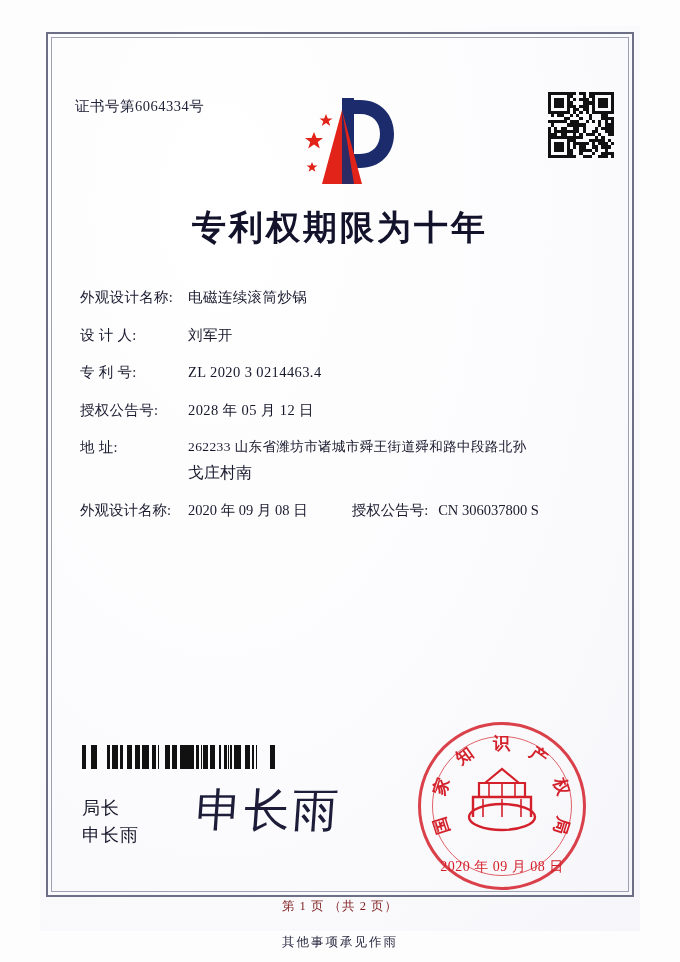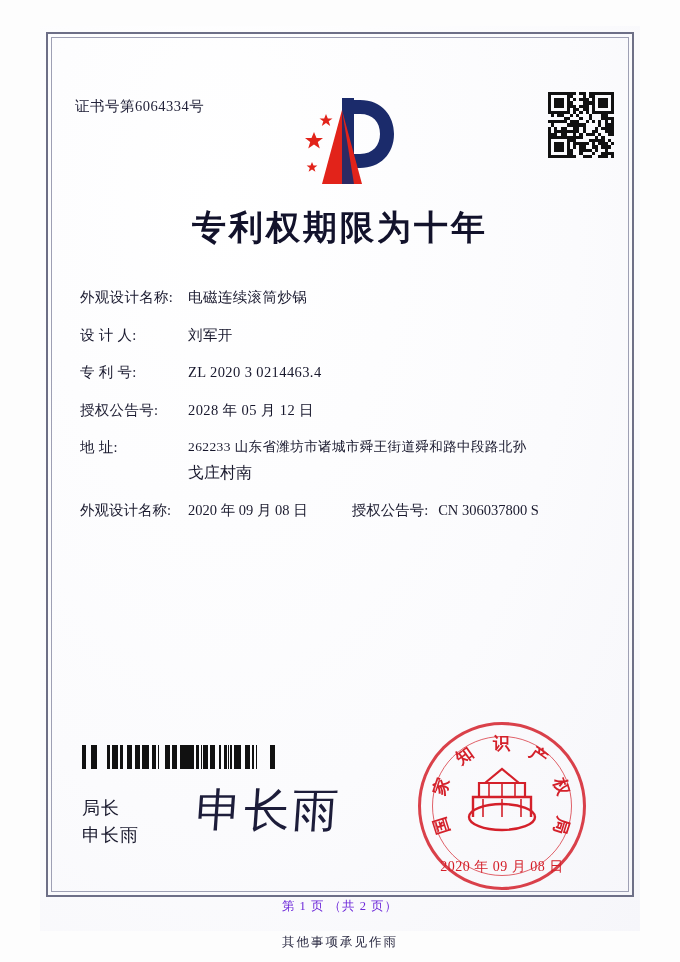--- a/index.html
+++ b/index.html
@@ -213,21 +213,21 @@
     letter-spacing: 0.5px;
     font-family: "Liberation Serif", serif;
   }
 
   .page-no {
     position: absolute;
     left: 0; top: 898px;
     width: 680px;
     text-align: center;
     font-size: 12.5px;
-    color: #6d28d9;
+    color: #7f1d1d;
     letter-spacing: 1px;
   }
   .footer-note {
     position: absolute;
     left: 0; top: 934px;
     width: 680px;
     text-align: center;
     font-size: 12.5px;
     color: #2a2a42;
     letter-spacing: 2px;

